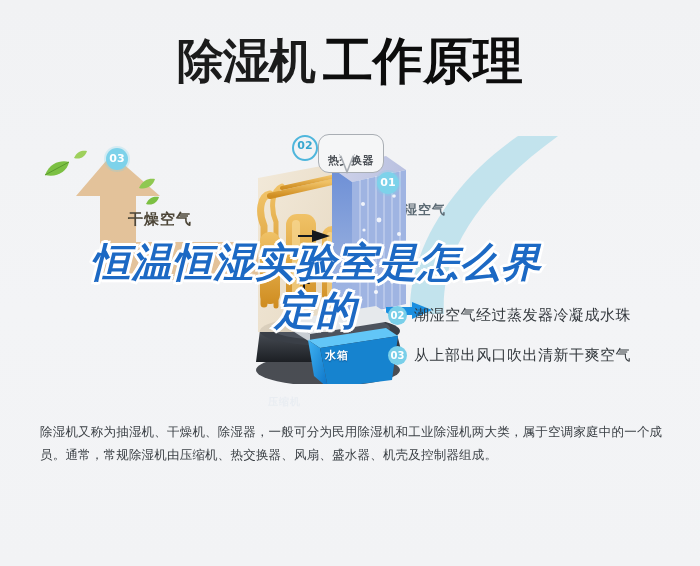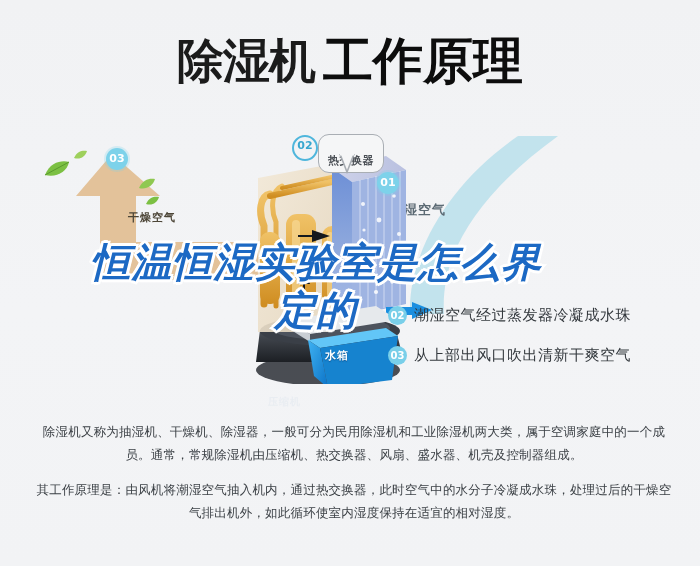--- a/index.html
+++ b/index.html
@@ -75,21 +75,21 @@
     left: 52px;
     top: 28px;
     width: 240px;
     height: 135px;
   }
 
   .label-dry {
     position: absolute;
     left: 128px;
     top: 92px;
-    font-size: 11px;
+    font-size: 15px;
     font-weight: 700;
     color: #4d4638;
     letter-spacing: 1px;
     font-family: Liberation Sans, sans-serif;
   }
   .label-wet {
     position: absolute;
     left: 390px;
     top: 83px;
     font-size: 13px;
@@ -241,21 +241,21 @@
     position: absolute;
     left: 28px;
     top: 420px;
     width: 648px;
     font-family: "DejaVu Sans", sans-serif;
     font-size: 12.5px;
     line-height: 23px;
     color: #3c4146;
     letter-spacing: .2px;
   }
-  .copy p { margin: 0 0 12px 4px; text-align: center; }
+  .copy p { margin: 0 0 12px 12px; }
 </style>
 </head>
 <body>
 
 <div id="page">
 
   <div class="title-row">
     <span class="title-a">除湿机</span><span class="title-b">工作原理</span>
   </div>
 
@@ -403,16 +403,15 @@
       <span class="legend-badge">03</span>
       <span class="legend-text">从上部出风口吹出清新干爽空气</span>
     </div>
   </div>
 
   <div class="overlay-title">恒温恒湿实验室是怎么界
 定的</div>
 
   <div class="copy">
     <p>除湿机又称为抽湿机、干燥机、除湿器，一般可分为民用除湿机和工业除湿机两大类，属于空调家庭中的一个成员。通常，常规除湿机由压缩机、热交换器、风扇、盛水器、机壳及控制器组成。</p>
-    <p>其工作原理是：由风机将潮湿空气抽入机内，通过热交换器，此时空气中的水分子冷凝成水珠，处理过后的干燥空气排出机外，如此循环使室内湿度保持在适宜的相对湿度。</p>
   </div>
 
 </div>
 
 </body></html>

